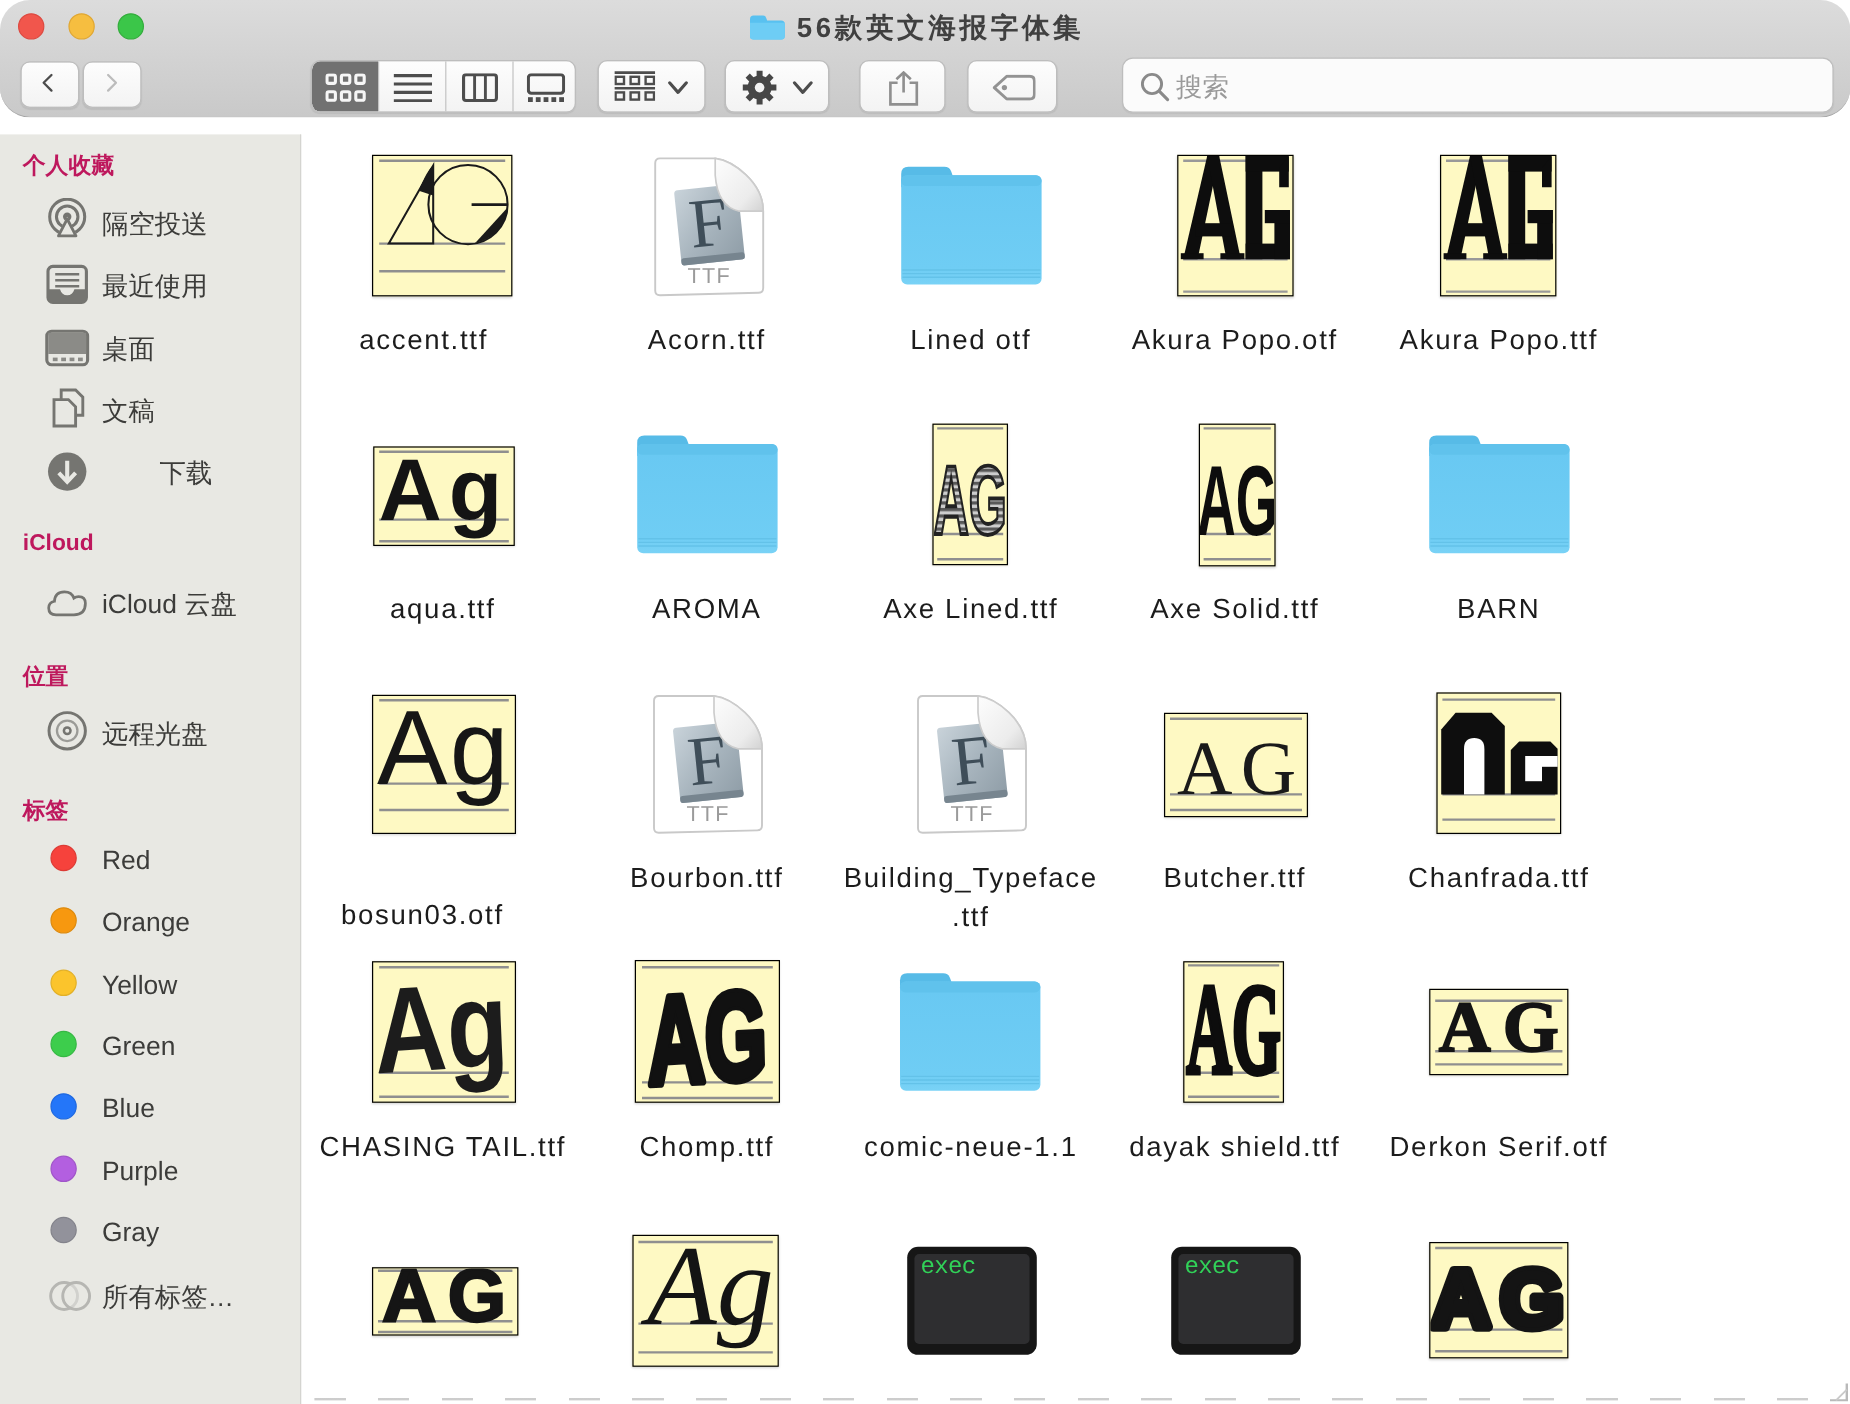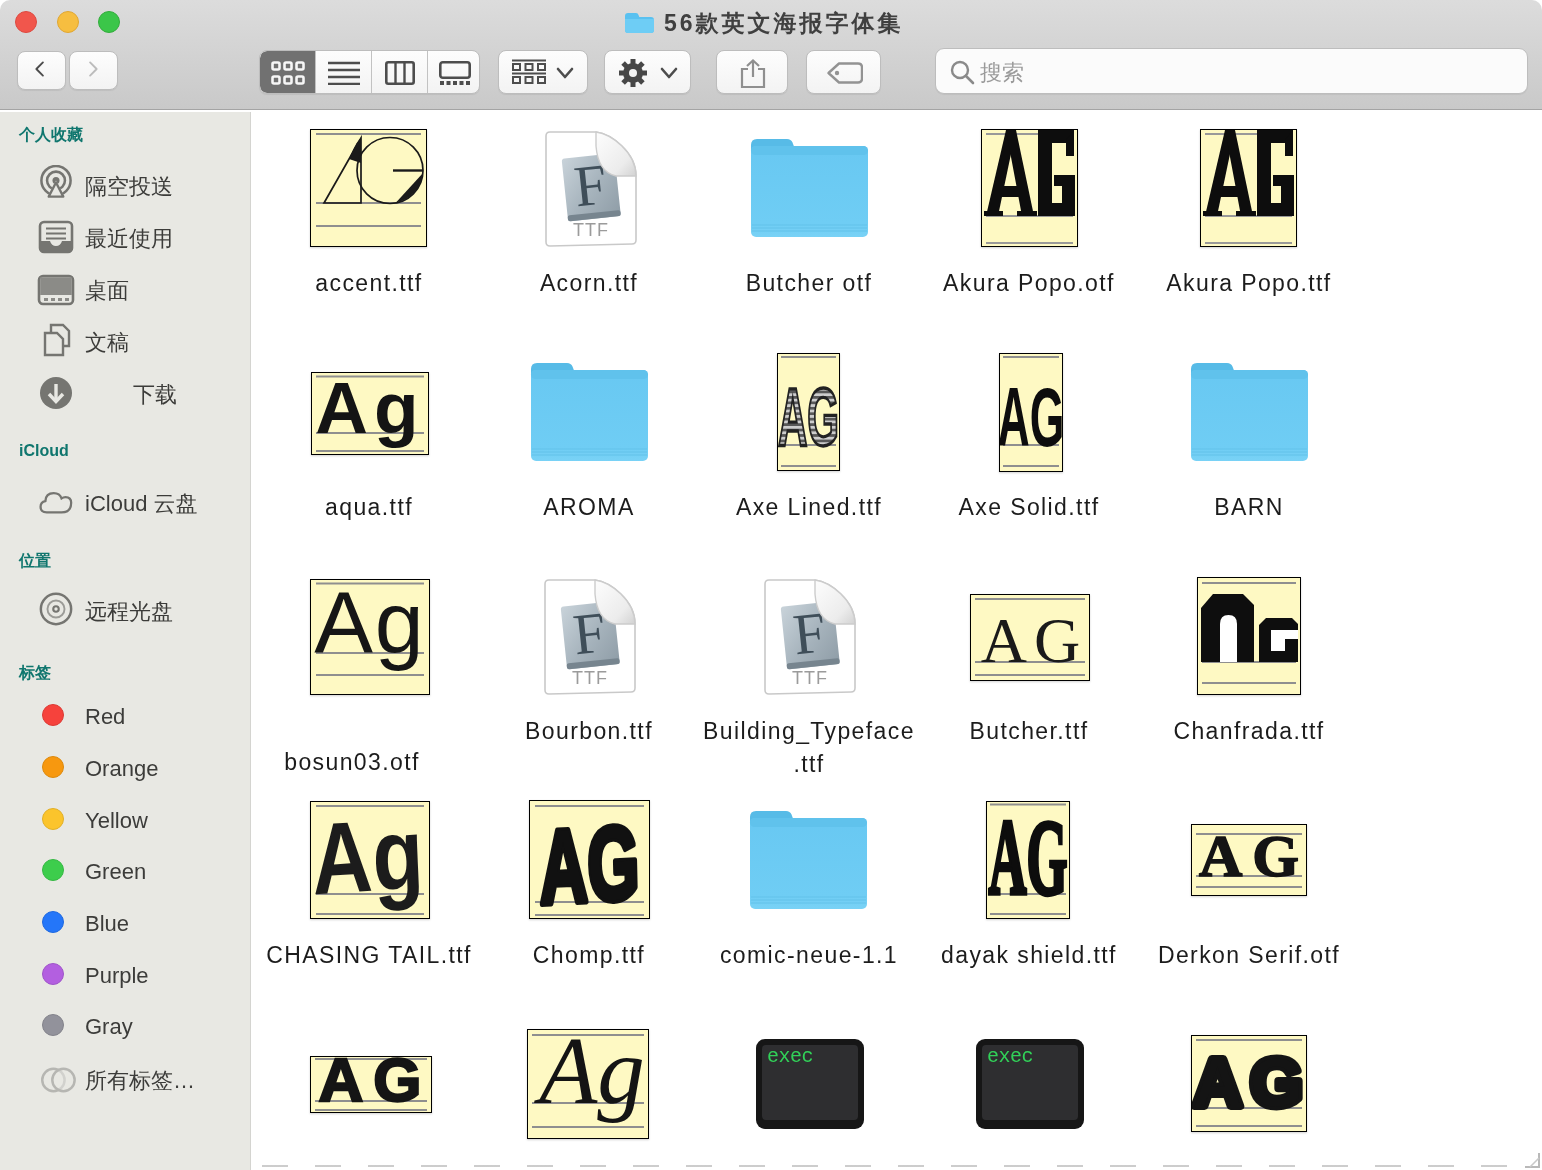--- a/index.html
+++ b/index.html
@@ -1,38 +1,38 @@
 <!DOCTYPE html>
 <html><head>
 <meta charset="utf-8">
 <style>
   * { margin:0; padding:0; box-sizing:border-box; }
   html,body { width:1542px; height:1170px; overflow:hidden; background:#fff;
     font-family:"Liberation Sans", sans-serif; }
   #win { position:absolute; left:0; top:0; width:1542px; height:1170px;
     border-radius:10px 10px 0 0; overflow:hidden; background:#fff; }
   
-  #bar { position:absolute; left:0; top:0; width:1542px; height:110px;
-    background:linear-gradient(#dcdcdc,#c9c9c9); border-bottom:1.5px solid #a4a4a4; }
+  #bar { position:absolute; left:0; top:0; width:1542px; height:98px;
+    background:linear-gradient(#dcdcdc,#c9c9c9); border-bottom:1.5px solid #a4a4a4;border-radius:25px; }
   .light { position:absolute; top:11px; width:22px; height:22px; border-radius:50%; }
   #title { position:absolute; top:8px; left:624px; height:28px; white-space:nowrap;
     font-size:23px; font-weight:700; color:#404040; letter-spacing:3px; }
   #title svg { vertical-align:-4px; margin-right:9px; }
   .tbtn { position:absolute; background:linear-gradient(#fdfdfd,#f3f3f3);
     border:1px solid #bdbdbd; border-radius:8px; box-shadow:0 1px 1px rgba(0,0,0,0.07); }
   .seg { position:absolute; top:0; bottom:0; }
   .chev { position:absolute; width:16px; height:16px; }
   #search { position:absolute; left:935px; top:48px; width:593px; height:46px;
     background:rgba(253,253,253,0.95); border:1px solid #bdbdbd; border-radius:9px;
     box-shadow:0 1px 1px rgba(0,0,0,0.06); }
   #search span { position:absolute; left:44px; top:9px; font-size:22px; color:#9a9a9a; }
   
   #side { position:absolute; left:0; top:111.5px; width:251px; bottom:0;
     background:#e8e8e3; border-right:1px solid #d4d4d0; }
-  .shead { position:absolute; left:19px; font-size:16px; font-weight:700; color:#0f766e; }
+  .shead { position:absolute; left:19px; font-size:19px; font-weight:700; color:#be185d; }
   .srow { position:absolute; left:85px; font-size:22px; color:#3c3c3a; white-space:nowrap; }
   .sico { position:absolute; left:37px; width:38px; height:36px; }
   .tag { position:absolute; left:42px; width:22px; height:22px; border-radius:50%; }
   
   #main { position:absolute; left:252px; top:111.5px; right:0; bottom:0; background:#fff; }
   .lab { position:absolute; width:240px; text-align:center; font-size:23px;
     color:#1c1c1c; line-height:33px; white-space:nowrap; letter-spacing:1.4px; }
   .lab2 { white-space:normal; }
   .fp { position:absolute; background:#fef9c3; border:1px solid #000000;
     box-shadow:0 1px 2px rgba(0,0,0,0.18); }
@@ -283,21 +283,21 @@
           <line x1="5" y1="73" x2="110" y2="73"></line>
           <line x1="5" y1="96" x2="110" y2="96"></line>
         </g>
       <path d="M13 73 L50 8 L50 73 Z" fill="none" stroke="#1a1a1a" stroke-width="1.7"></path>
       <path d="M38 29 C42 19 46 11 50 8 L50 33 Z" fill="#1a1a1a"></path>
       <circle cx="79" cy="40.5" r="33" fill="none" stroke="#1a1a1a" stroke-width="1.7"></circle>
       <path d="M112 43 L85 72.5 A33 33 0 0 0 112 43 Z" fill="#1a1a1a"></path>
       <line x1="82" y1="40.5" x2="112" y2="40.5" stroke="#1a1a1a" stroke-width="2.4"></line>
     </svg>
   </div>
-  <div class="lab" style="left:249px; top:267px;">accent.ttf</div>
+  <div class="lab" style="left:233px; top:267px;">accent.ttf</div>
   <div class="doc" style="left:544px; top:130px;">
     <svg width="94" height="118" viewBox="0 0 94 118">
       <defs>
         <linearGradient id="bookg" x1="0" y1="0" x2="1" y2="1">
           <stop offset="0" stop-color="#c9d3da"></stop>
             <stop offset="0.5" stop-color="#a8b5be"></stop>
             <stop offset="1" stop-color="#8e9ca6"></stop>
         </linearGradient>
         <linearGradient id="curlg" x1="0" y1="0" x2="1" y2="1">
           <stop offset="0" stop-color="#fdfdfd"></stop>
@@ -326,21 +326,21 @@
         </defs>
     <path d="M1 18 L1 7 q0-6 6-6 L37 1 q4 0 5.5 3.5 L46 14 Z" fill="#57bbe7"></path>
     <rect x="1" y="8" width="117" height="91" rx="5" fill="url(#fbody)"></rect>
     <rect x="1" y="8" width="117" height="9" rx="4.5" fill="#60c2ec"></rect>
     <g stroke="#63c2e9" stroke-width="1.2">
           <line x1="2" y1="87" x2="117" y2="87"></line>
           <line x1="2" y1="90" x2="117" y2="90"></line>
           <line x1="2" y1="93" x2="117" y2="93"></line>
         </g>
   </svg></div>
-  <div class="lab" style="left:689px; top:267px;">Butcher otf</div>
+  <div class="lab" style="left:689px; top:267px;">Lined otf</div>
   <div class="fp" style="left:981px; top:129px; width:97px; height:118px;">
     <svg width="95" height="116" viewBox="0 0 95 116">
       <g stroke="#999999" stroke-width="2">
           <line x1="4" y1="4" x2="91" y2="4"></line>
           <line x1="4" y1="86" x2="91" y2="86"></line>
           <line x1="4" y1="113" x2="91" y2="113"></line>
         </g>
       <g fill="#0d0d0d" transform="translate(2,0)">
         <polygon points="22,0 32,0 14,86 2,86"></polygon>
         <polygon points="22,0 32,0 50,86 38,86"></polygon>

